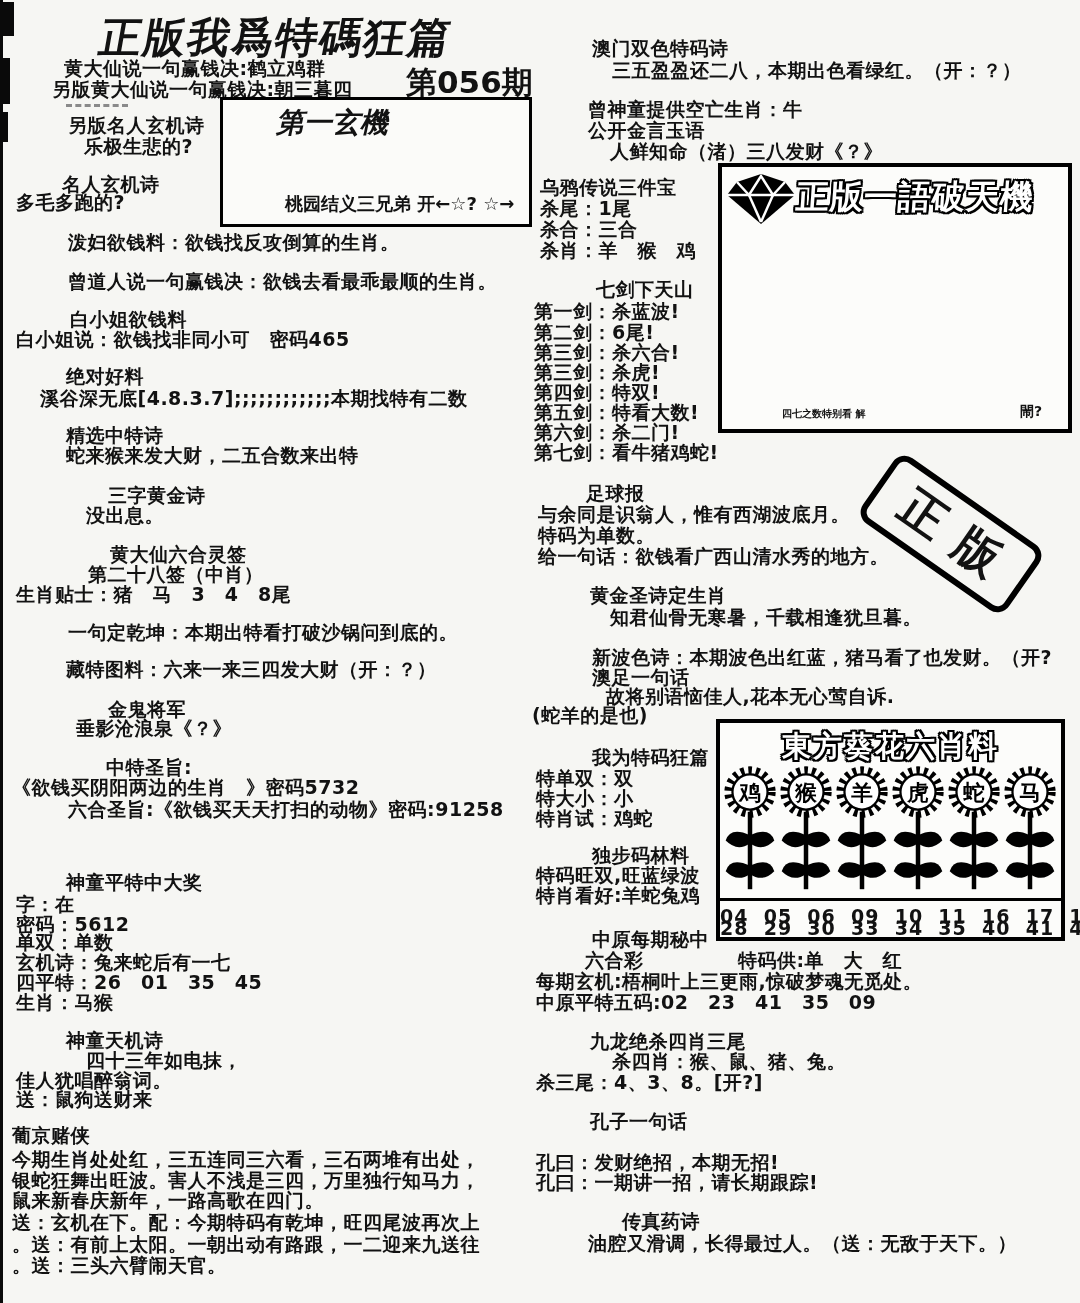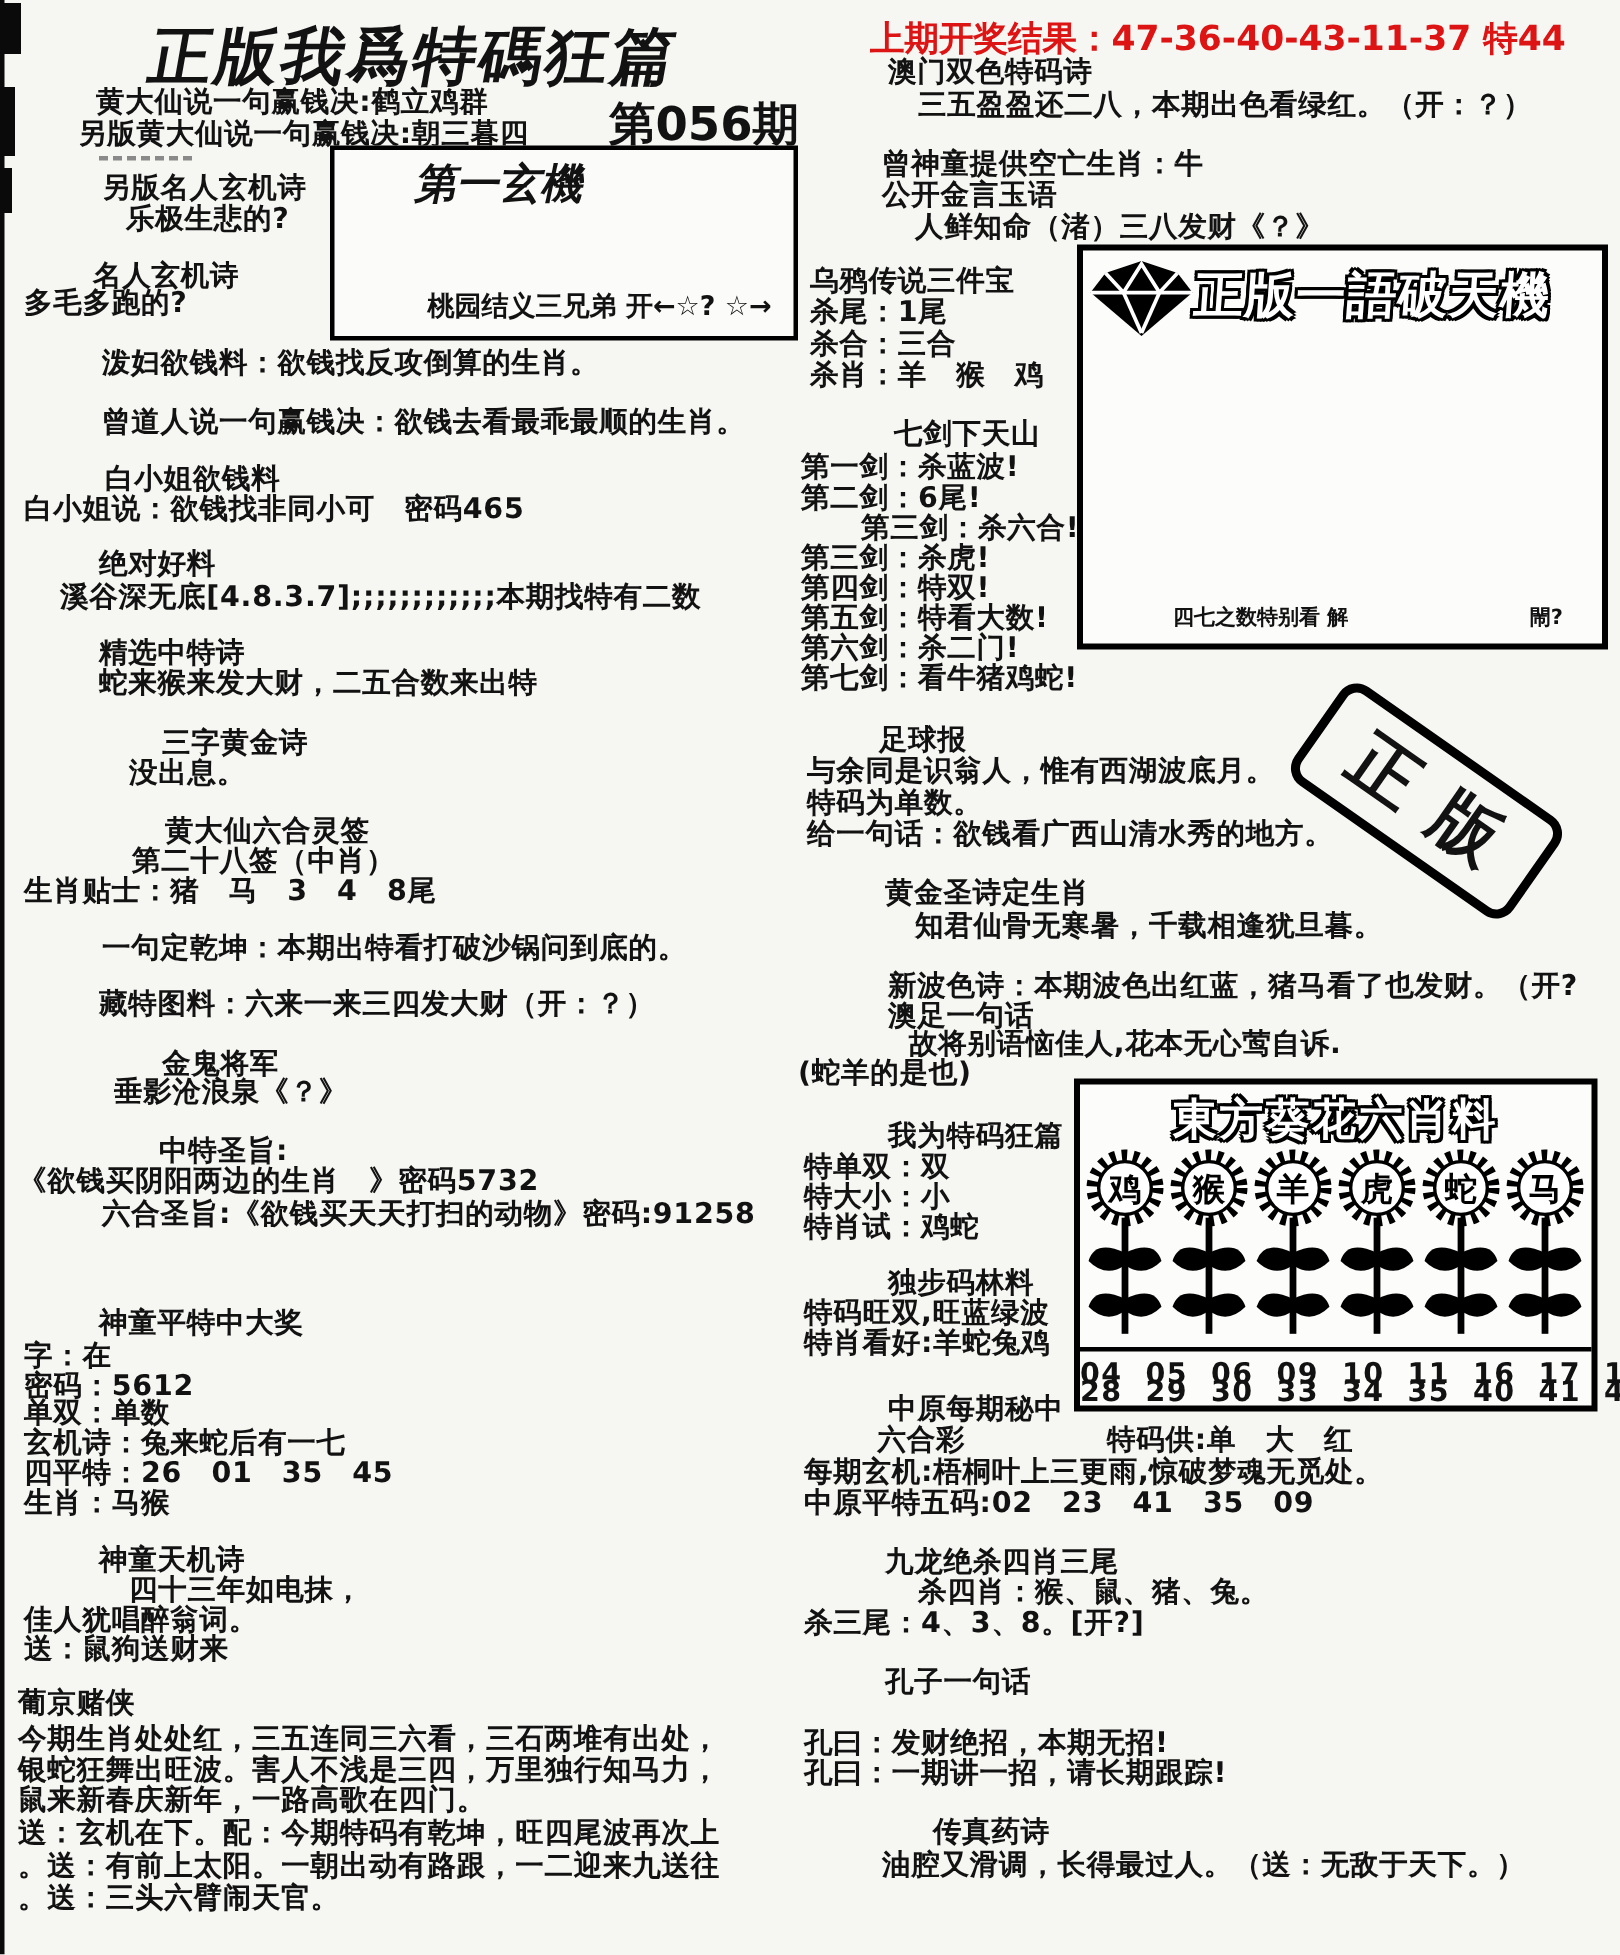--- a/index.html
+++ b/index.html
@@ -25,21 +25,21 @@
   .box1{position:absolute;left:220px;top:97px;width:306px;height:124px;border:3px solid #000;background:#fbfbf9;}
   .box1-title{position:absolute;left:55px;top:4px;font-size:28px;font-weight:900;transform:skewX(-12deg);white-space:pre;}
   .box1-cap{position:absolute;left:62px;bottom:8px;font-size:18px;font-weight:700;white-space:pre;}
   
   .dbox{position:absolute;left:718px;top:163px;width:346px;height:262px;border:4px solid #000;background:#fcfcfa;}
   .dbox-title{
     position:absolute;left:74px;top:8px;font-size:33px;font-weight:900;white-space:pre;
     color:#fff;transform:skewX(-4deg);letter-spacing:1px;
     text-shadow:-2px -2px 0 #000,2px -2px 0 #000,-2px 2px 0 #000,2px 2px 0 #000,-2px 0 0 #000,2px 0 0 #000,0 -2px 0 #000,0 2px 0 #000;
   }
-  .dbox-foot-l{position:absolute;left:60px;bottom:8px;font-size:14px;font-weight:700;white-space:pre;}
+  .dbox-foot-l{position:absolute;left:60px;bottom:8px;font-size:10px;font-weight:700;white-space:pre;}
   .dbox-foot-r{position:absolute;right:26px;bottom:8px;font-size:14px;font-weight:700;white-space:pre;}
   .dia{position:absolute;left:3px;top:3px;}
   
   .stamp{
     position:absolute;left:862px;top:494px;width:178px;height:80px;
     border:6px solid #000;border-radius:14px;background:transparent;
     transform:rotate(35deg);display:flex;align-items:center;justify-content:center;
     font-size:46px;font-weight:900;letter-spacing:20px;padding-left:18px;box-sizing:border-box;white-space:pre;
   }
   
@@ -65,21 +65,20 @@
   <div class="artifact" style="left:0;top:2px;width:14px;height:34px;"></div>
   <div class="artifact" style="left:0;top:58px;width:10px;height:46px;"></div>
   <div class="artifact" style="left:0;top:112px;width:8px;height:30px;"></div>
   <div class="dashmark"></div>
 
   <div class="masthead">正版我爲特碼狂篇</div>
   <div class="t" style="left:64px;top:58px;">黄大仙说一句赢钱决:鹤立鸡群</div>
   <div class="t" style="left:52px;top:79px;">另版黄大仙说一句赢钱决:朝三暮四</div>
   <div class="issue">第056期</div>
 
-  <div class="bigred red">上期开奖结果：47-36-40-43-11-37 特44</div>
 
   <div class="box1">
     <div class="box1-title">第一玄機</div>
     <div class="box1-cap">桃园结义三兄弟 开←☆? ☆→</div>
   </div>
 
   <div class="t" style="left:68px;top:115px;">另版名人玄机诗</div>
   <div class="t" style="left:84px;top:136px;">乐极生悲的?</div>
   <div class="t" style="left:62px;top:174px;">名人玄机诗</div>
   <div class="t" style="left:16px;top:192px;">多毛多跑的?</div>
@@ -127,21 +126,21 @@
   <div class="t" style="left:588px;top:99px;">曾神童提供空亡生肖：牛</div>
   <div class="t" style="left:588px;top:120px;">公开金言玉语</div>
   <div class="t" style="left:610px;top:141px;">人鲜知命（渚）三八发财《？》</div>
   <div class="t" style="left:540px;top:177px;">乌鸦传说三件宝</div>
   <div class="t" style="left:540px;top:198px;">杀尾：1尾</div>
   <div class="t" style="left:540px;top:219px;">杀合：三合</div>
   <div class="t" style="left:540px;top:240px;">杀肖：羊　猴　鸡</div>
   <div class="t" style="left:596px;top:279px;">七剑下天山</div>
   <div class="t" style="left:534px;top:301px;">第一剑：杀蓝波!</div>
   <div class="t" style="left:534px;top:322px;">第二剑：6尾!</div>
-  <div class="t" style="left:534px;top:342px;margin-left:40px;">第三剑：杀六合!</div>
+  <div class="t" style="left:534px;top:342px;">第三剑：杀六合!</div>
   <div class="t" style="left:534px;top:362px;">第三剑：杀虎!</div>
   <div class="t" style="left:534px;top:382px;">第四剑：特双!</div>
   <div class="t" style="left:534px;top:402px;">第五剑：特看大数!</div>
   <div class="t" style="left:534px;top:422px;">第六剑：杀二门!</div>
   <div class="t" style="left:534px;top:442px;">第七剑：看牛猪鸡蛇!</div>
 
   <div class="dbox">
     <svg class="dia" width="72" height="56" viewBox="0 0 72 56">
       <polygon points="36,4 60,12 70,25 36,54 2,25 12,12" fill="#000"></polygon>
       <polyline points="12,12 24,25 36,6 48,25 60,12" fill="none" stroke="#fff" stroke-width="2.5"></polyline>

